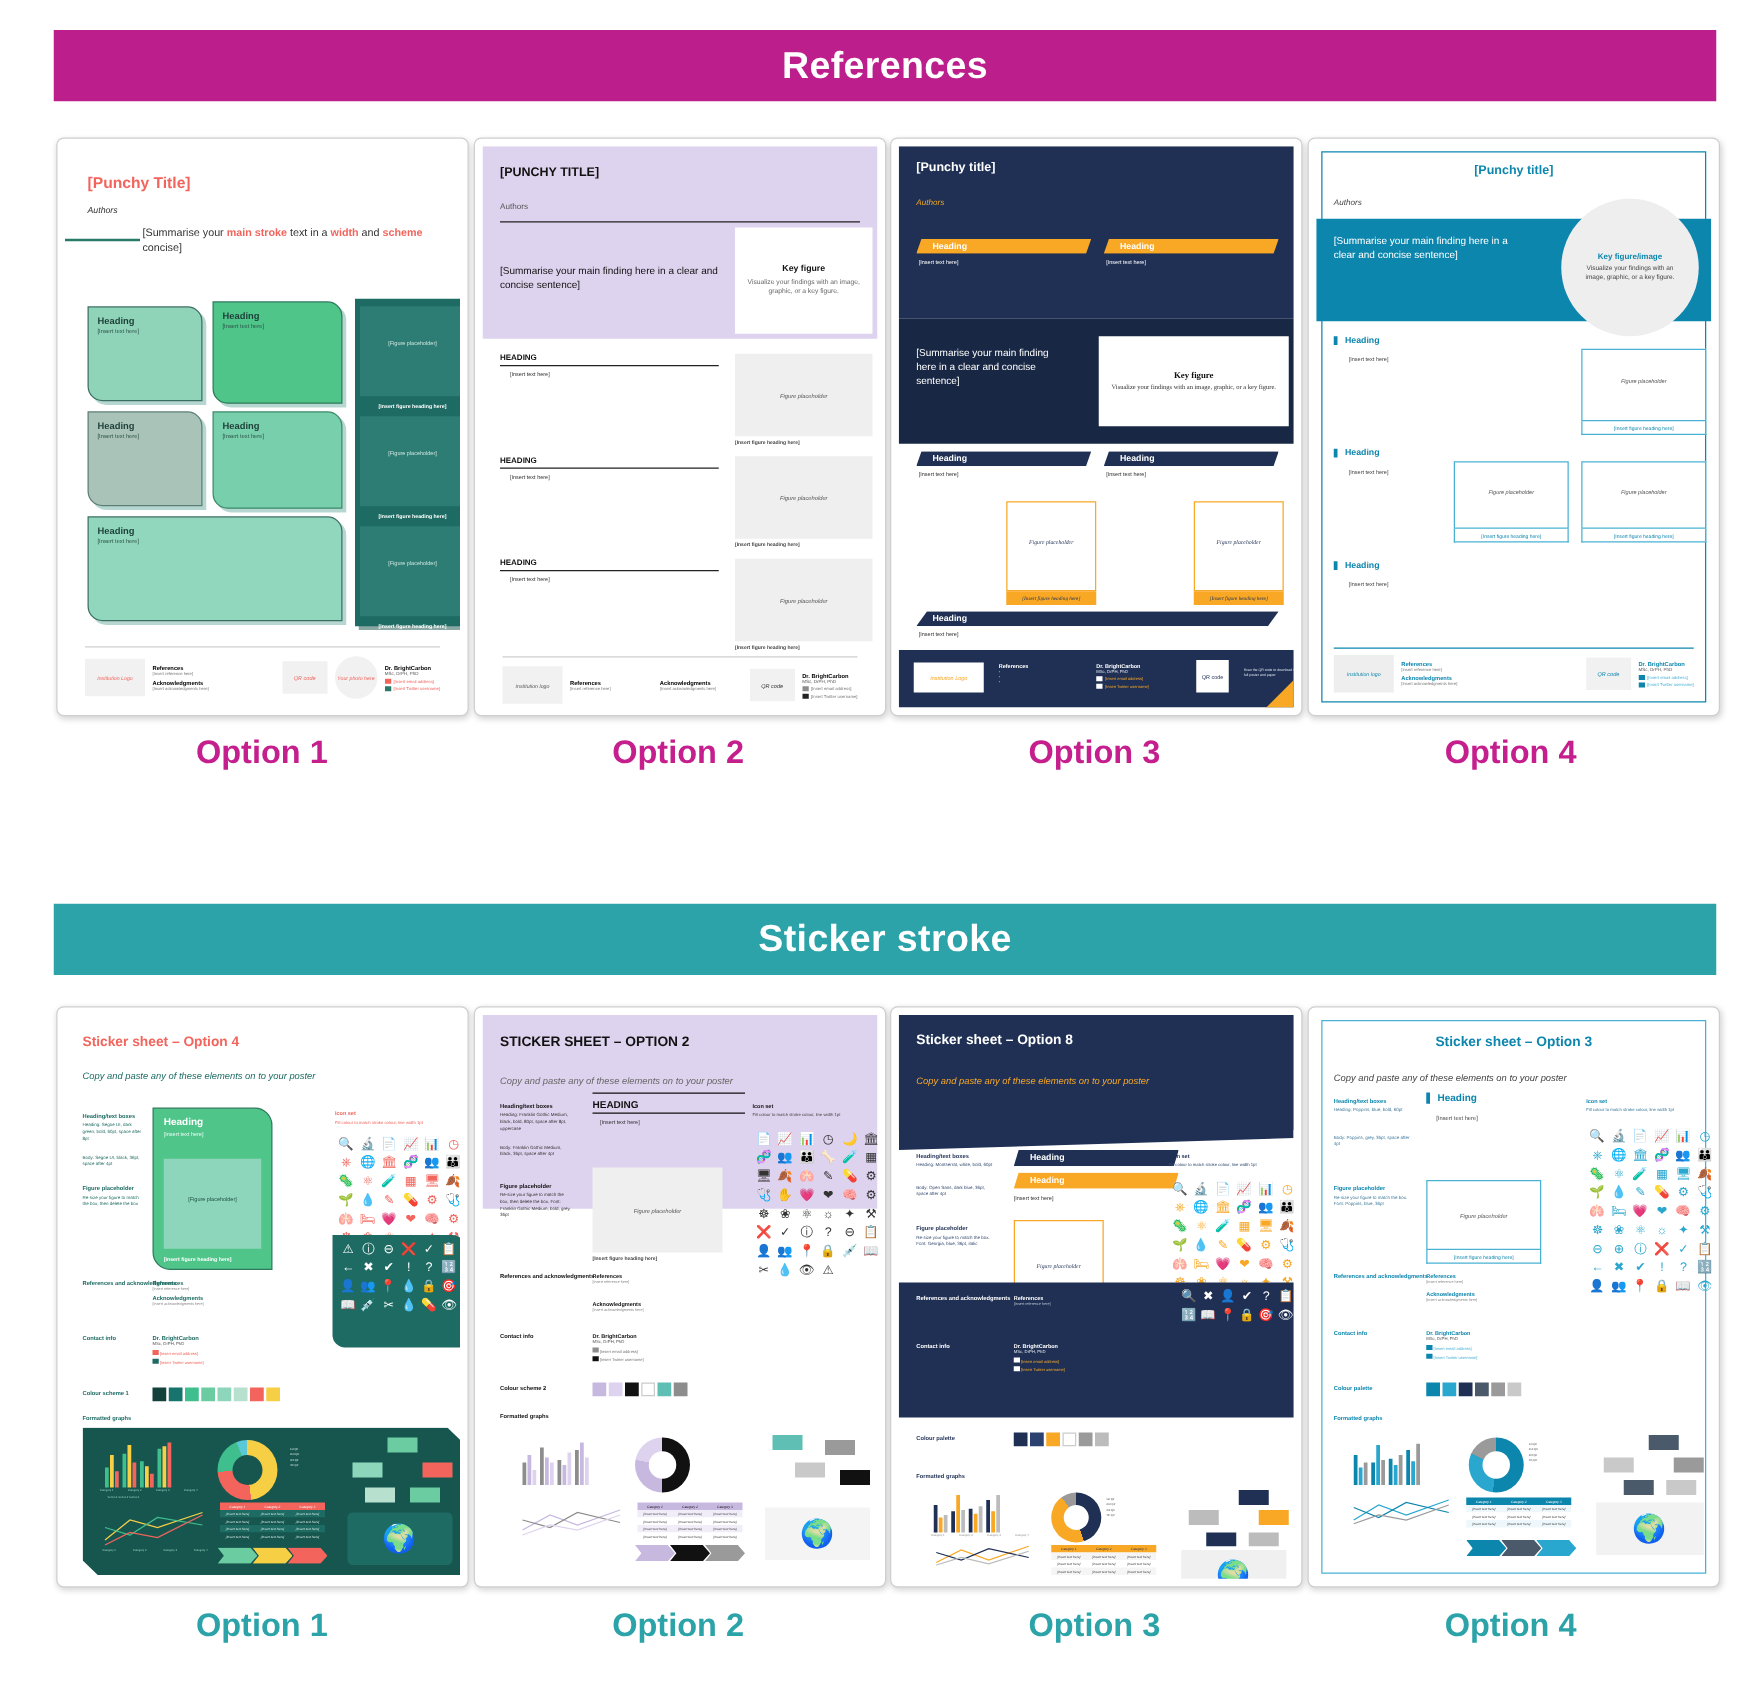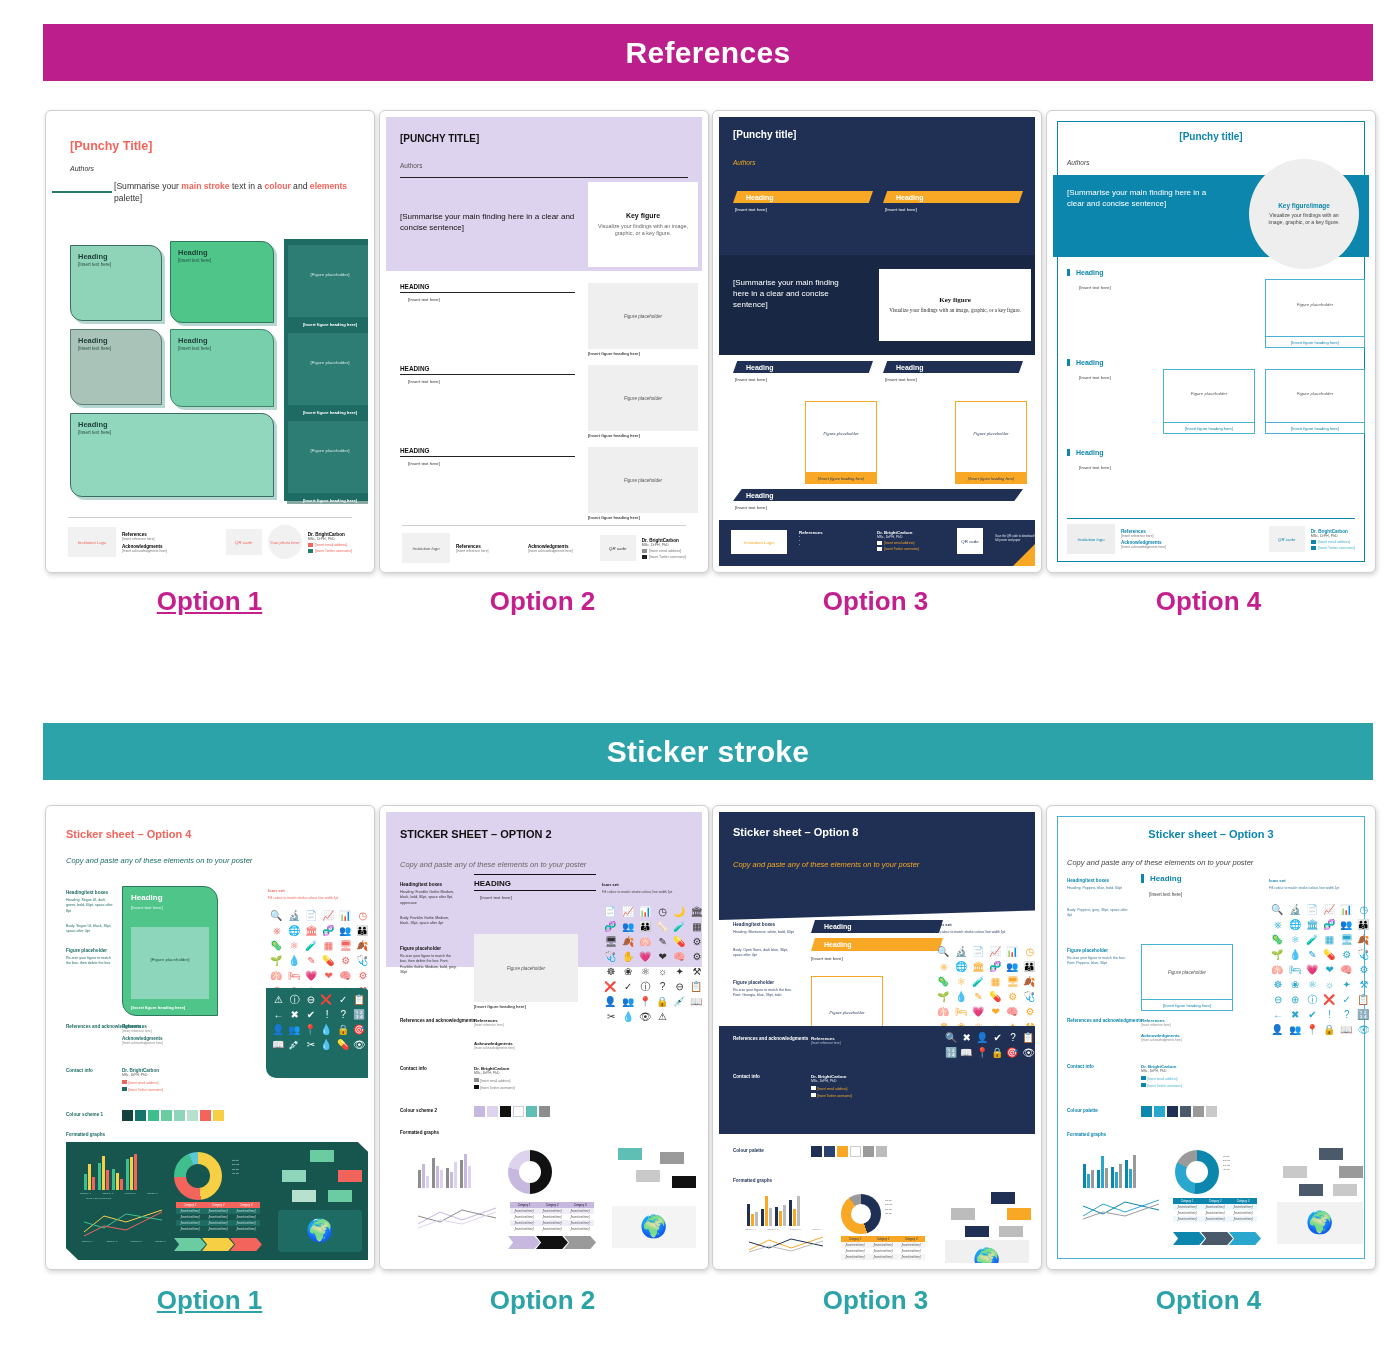--- a/index.html
+++ b/index.html
@@ -23,21 +23,21 @@
   
   .opt-row { position:absolute; left:43px; width:1330px; height:40px; }
   .opt-lbl {
     position:absolute; top:0; width:333px; text-align:center;
     font-size:26px; font-weight:bold;
   }
   #opts-templates { top:586px; }
   #opts-templates .opt-lbl { color:#c51f8e; }
   #opts-stickers { top:1285px; }
   #opts-stickers .opt-lbl { color:#2ba3a8; }
-  .opt-lbl.c0 { left:0px;text-decoration:underline; }
+  .opt-lbl.c0 { left:0px; }
   .opt-lbl.c1 { left:333px; }
   .opt-lbl.c2 { left:666px; }
   .opt-lbl.c3 { left:999px; }
 
   
   .card {
     position:absolute; background:#fff;
     border:1px solid #cfcfcf; border-radius:6px;
     box-shadow:1px 2px 5px rgba(0,0,0,.18);
     overflow:hidden;
@@ -205,21 +205,21 @@
 <div class="banner" id="banner-templates">
   <span>References</span>
 </div>
 
 <div class="card tmpl-card col0">
   <div class="inner">
     <div class="t1-title">[Punchy Title]</div>
     <div class="t1-authors">Authors</div>
     <div class="t1-rule"></div>
     <div class="t1-summary">
-      <span>[Summarise your </span><span class="hl-coral">main stroke</span><span> text in a </span><span class="hl-coral">colour</span><span> and </span><span class="hl-coral">elements</span><span> palette]</span>
+      <span>[Summarise your </span><span class="hl-coral">main stroke</span><span> text in a </span><span class="hl-coral">width</span><span> and </span><span class="hl-coral">scheme</span><span> concise]</span>
     </div>
 
     <div class="g-box g1">
       <div class="gh">Heading</div>
       <div class="gt">[Insert text here]</div>
     </div>
     <div class="g-box g2">
       <div class="gh">Heading</div>
       <div class="gt">[Insert text here]</div>
     </div>

